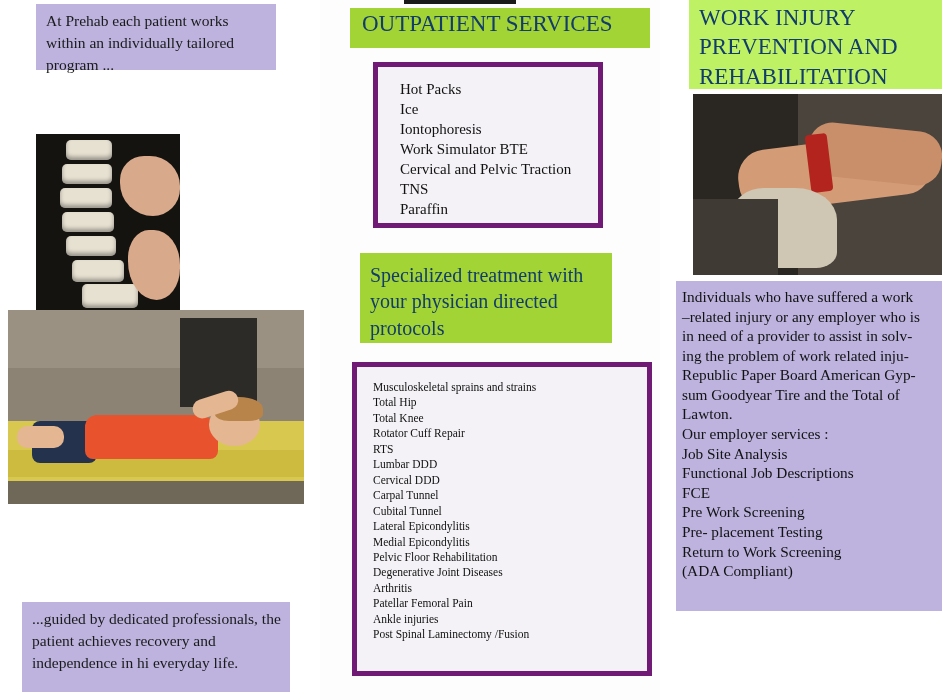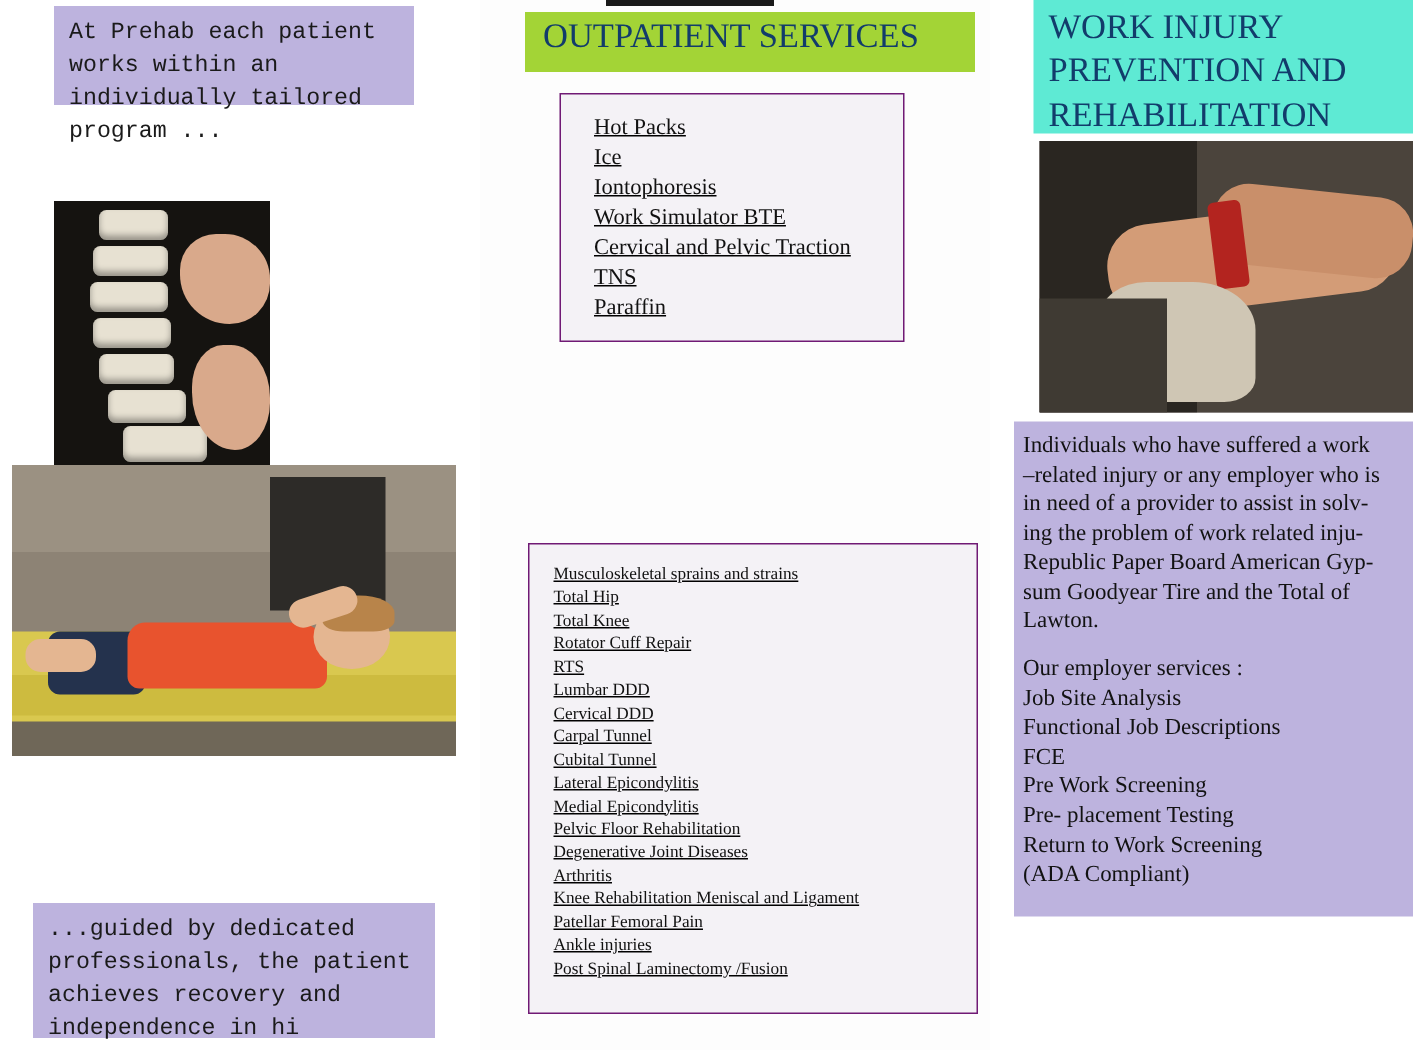--- a/index.html
+++ b/index.html
@@ -20,21 +20,20 @@
     height: 700px;
   }
 
   
   .left-col {
     position: absolute;
     left: 0;
     top: 0;
     width: 320px;
     height: 500px;
-    font-family: Liberation Mono, monospace;
   }
   .lavender-box {
     position: absolute;
     background: #bdb3de;
     color: #1a1a1a;
     font-size: 15.5px;
     line-height: 1.42;
     padding: 6px 8px 8px 10px;
     box-sizing: border-box;
   }
@@ -130,23 +129,22 @@
     top: 253px;
     width: 252px;
     height: 90px;
     font-size: 20px;
     line-height: 1.32;
     padding: 9px 10px;
   }
   .list-box {
     position: absolute;
     background: #f4f2f6;
-    border: 1px solid #701a75;
-    box-sizing: border-box;
-    text-decoration: underline;
+    border: 5px solid #701a75;
+    box-sizing: border-box;
   }
   #services-box {
     left: 53px;
     top: 62px;
     width: 230px;
     height: 166px;
     padding: 13px 0 0 22px;
   }
   #services-box .line {
     font-size: 15px;
@@ -189,21 +187,21 @@
     top: 0;
     width: 282px;
     height: 700px;
   }
   #work-injury-head {
     position: absolute;
     left: 29px;
     top: 0px;
     width: 253px;
     height: 89px;
-    background: #5eead4;
+    background: #bef264;
     color: #123c6b;
     font-size: 23px;
     line-height: 1.28;
     padding: 3px 8px 0 10px;
     box-sizing: border-box;
   }
   #photo-arm {
     left: 33px;
     top: 94px;
     width: 249px;
@@ -227,21 +225,21 @@
     width: 266px;
     height: 330px;
     background: #bdb3de;
     color: #121212;
     font-size: 15.3px;
     line-height: 1.28;
     padding: 6px 4px 4px 6px;
     box-sizing: border-box;
   }
   #right-text-box .para {
-    margin: 0 0 12px 0;
+    margin: 0 0 0 0;
     text-align: justify;
   }
   #right-text-box .line {
     white-space: nowrap;
   }
 </style>
 </head>
 <body>
 
 <div class="page">
@@ -292,37 +290,37 @@
     <div class="list-box" id="services-box">
       <div class="line">Hot Packs</div>
       <div class="line">Ice</div>
       <div class="line">Iontophoresis</div>
       <div class="line">Work Simulator BTE</div>
       <div class="line">Cervical and Pelvic Traction</div>
       <div class="line">TNS</div>
       <div class="line">Paraffin</div>
     </div>
 
+    <div class="green-head" id="specialized-head">Specialized treatment with your physician directed protocols</div>
 
     <div class="list-box" id="conditions-box">
       <div class="line">Musculoskeletal sprains and strains</div>
       <div class="line">Total Hip</div>
       <div class="line">Total Knee</div>
       <div class="line">Rotator  Cuff Repair</div>
       <div class="line">RTS</div>
       <div class="line">Lumbar DDD</div>
       <div class="line">Cervical DDD</div>
       <div class="line">Carpal Tunnel</div>
       <div class="line">Cubital Tunnel</div>
       <div class="line">Lateral Epicondylitis</div>
       <div class="line">Medial Epicondylitis</div>
       <div class="line">Pelvic Floor  Rehabilitation</div>
       <div class="line">Degenerative  Joint  Diseases</div>
       <div class="line">Arthritis</div>
-      <div class="line">Knee Rehabilitation Meniscal and Ligament</div>
       <div class="line">Patellar Femoral Pain</div>
       <div class="line">Ankle injuries</div>
       <div class="line">Post Spinal Laminectomy /Fusion</div>
     </div>
   </div>
 
   <div class="right-col">
     <div id="work-injury-head">WORK INJURY PREVENTION AND REHABILITATION</div>
 
     <div class="photo" id="photo-arm">

